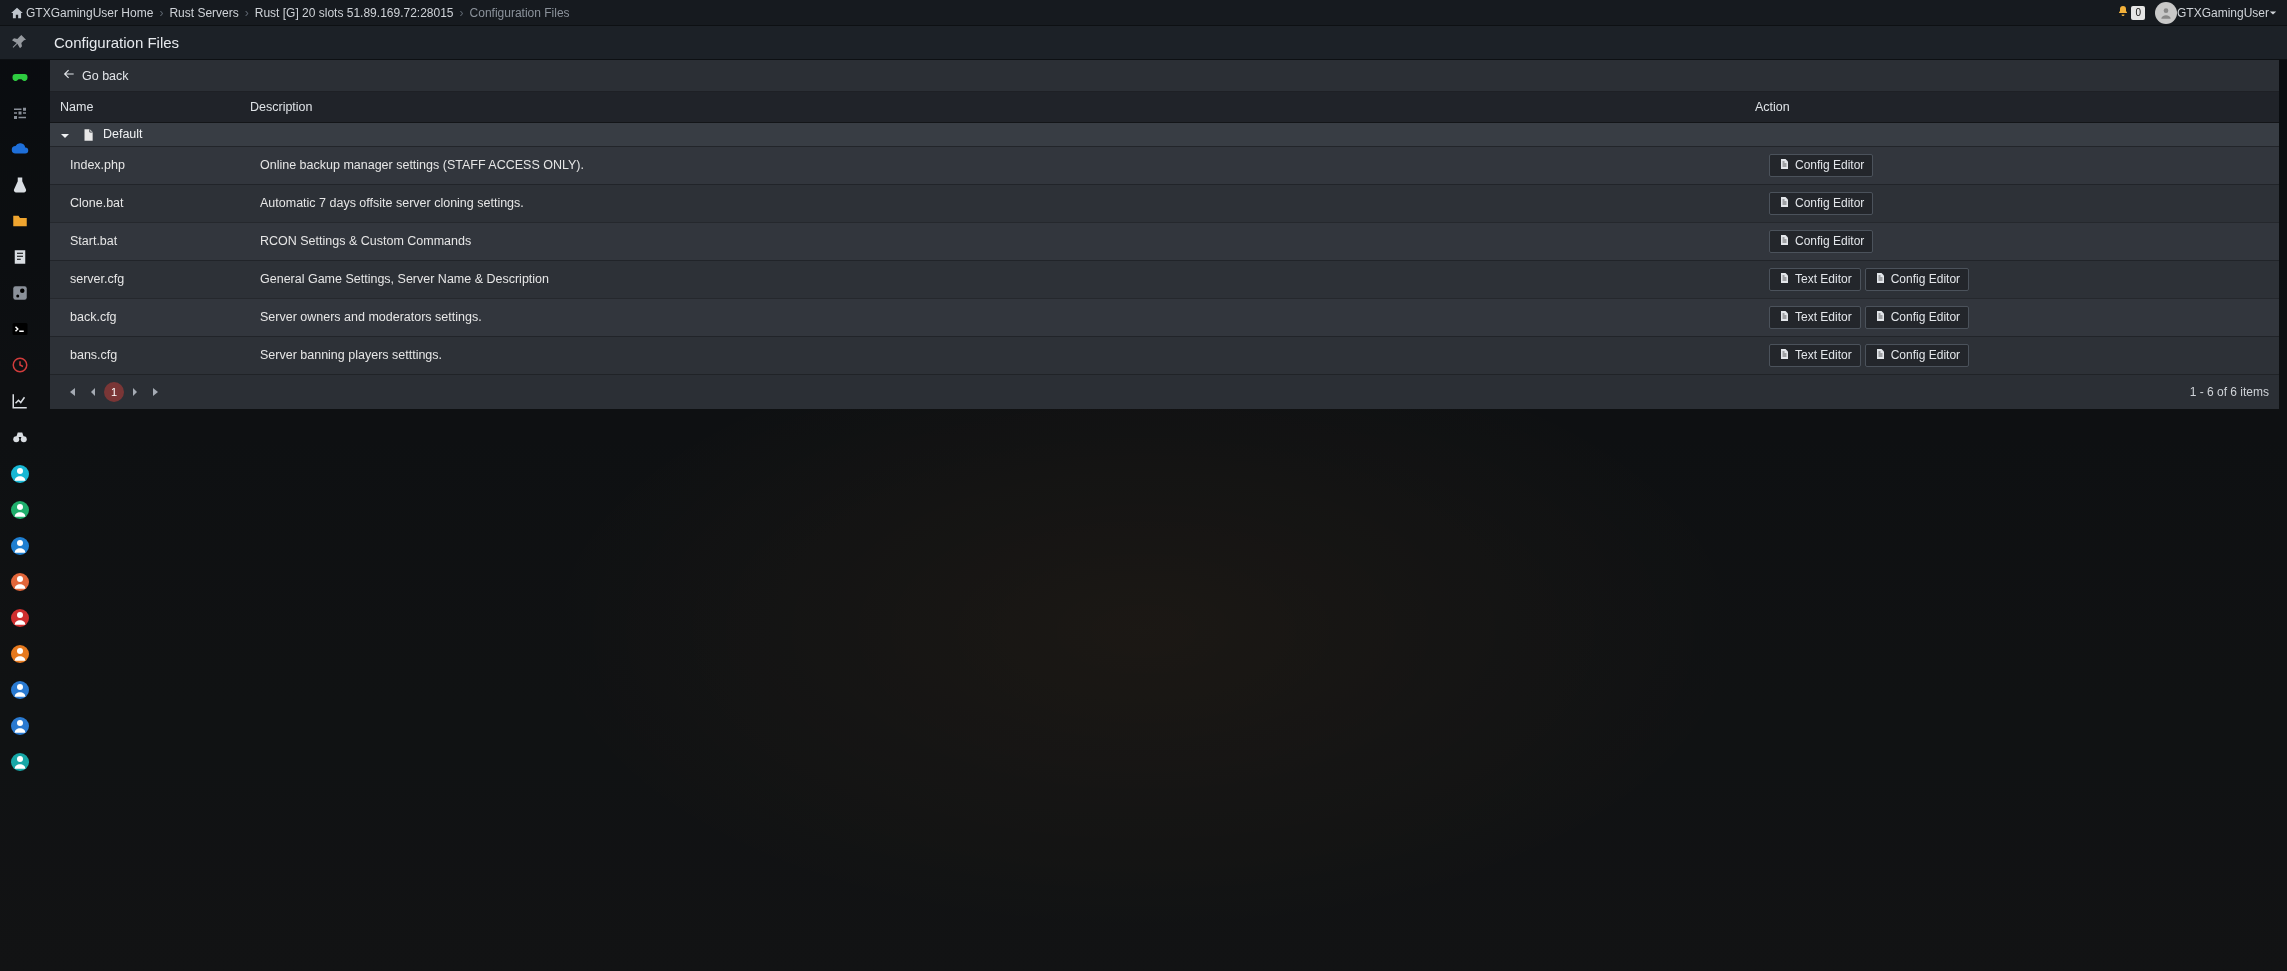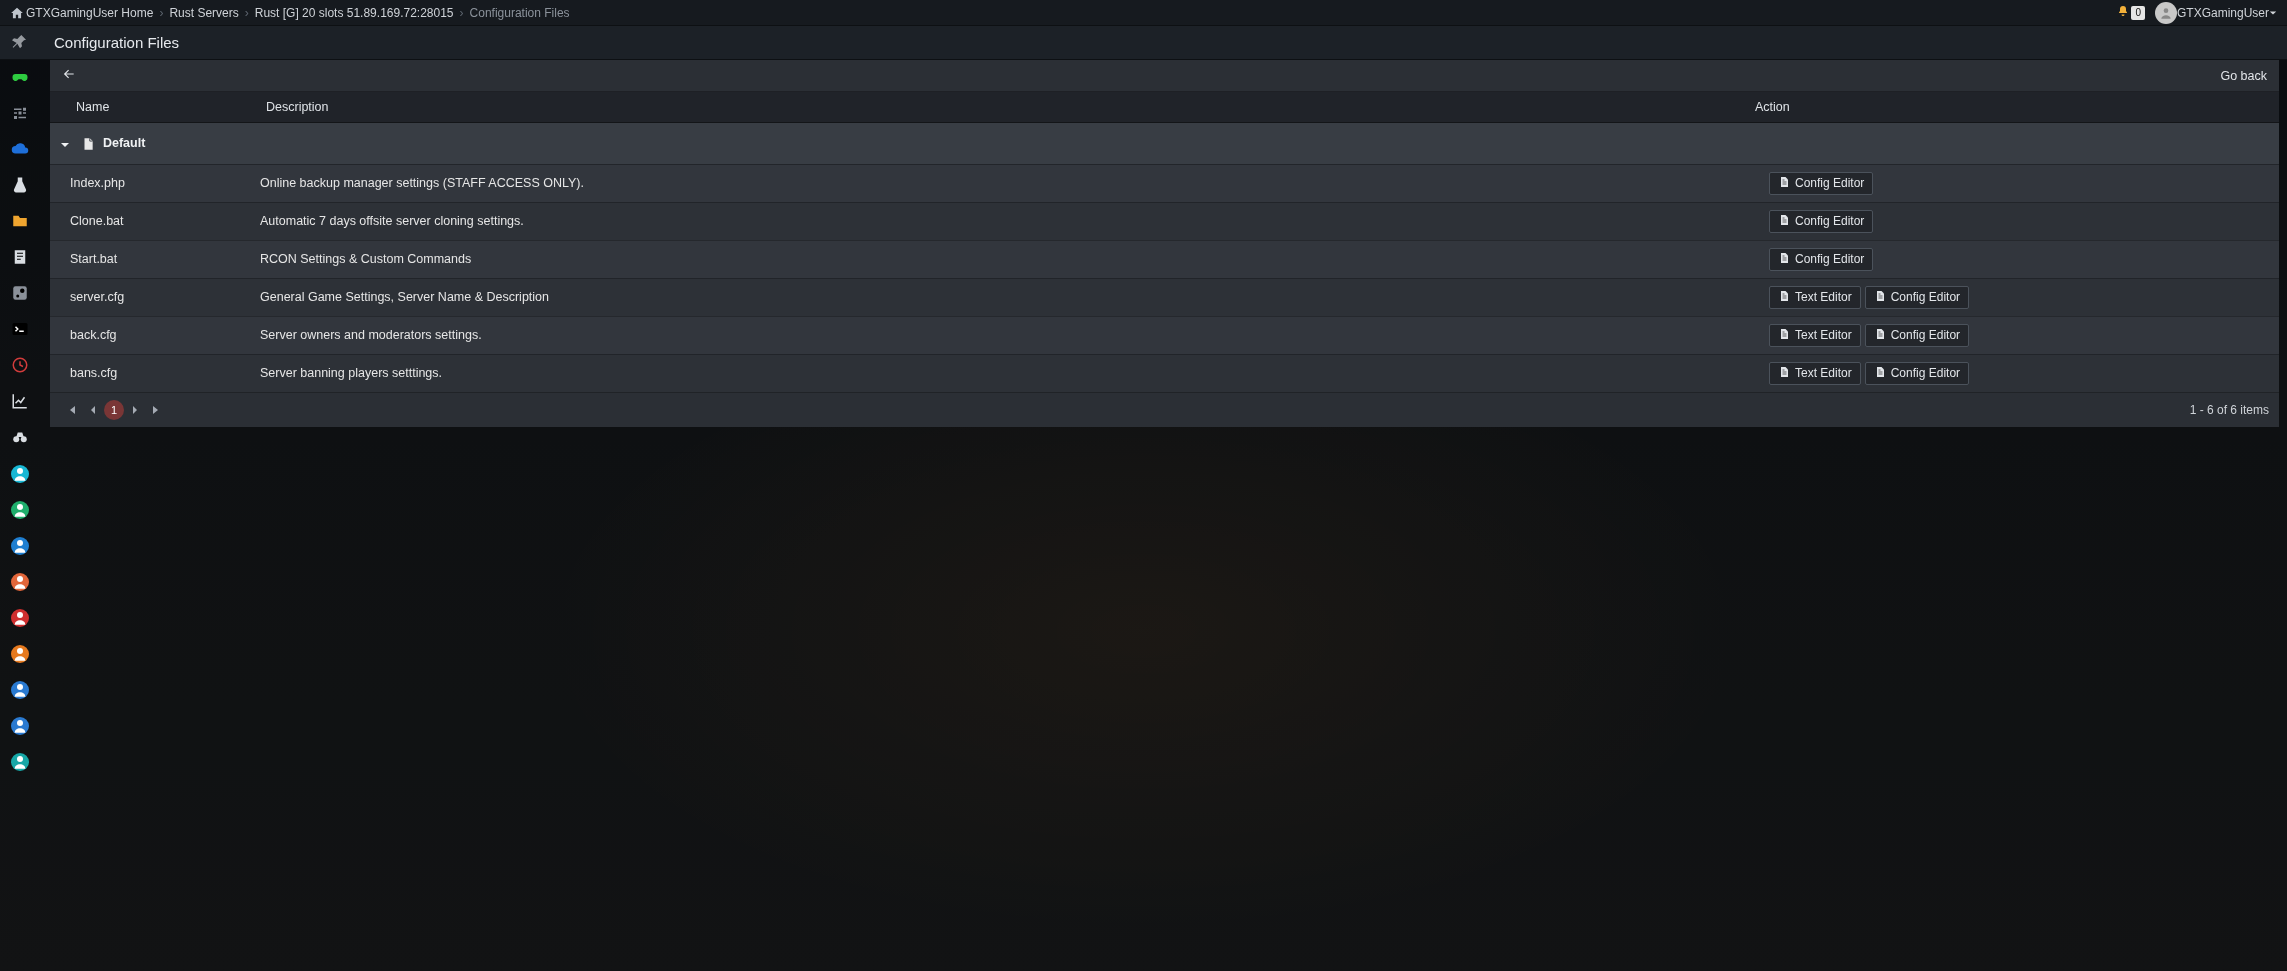--- a/index.html
+++ b/index.html
@@ -119,44 +119,43 @@
   z-index: 2;
 }
 .go-back {
   display: flex; align-items: center; gap: 6px;
   background: #2b2f35;
   color: #e2e5e9;
   height: 32px;
   padding: 0 12px;
   border-bottom: 1px solid rgba(0,0,0,.3);
   cursor: pointer;
-  justify-content: space-between;
 }
 .go-back svg { width: 14px; height: 14px; }
 
 table.cfg {
   width: 100%;
   border-collapse: collapse;
   background: #2b2f35;
 }
 table.cfg th {
   text-align: left;
   font-weight: 400;
   font-size: 12.5px;
   color: #dfe3e7;
   background: #202329;
-  padding: 8px 26px;
+  padding: 8px 10px;
   border-bottom: 1px solid rgba(0,0,0,.4);
 }
 table.cfg th.action-th { padding-left: 6px; }
 
 .group-row td {
   background: #383d44;
-  padding: 13px 10px;
-  font-weight: 700;
+  padding: 4px 10px;
+  font-weight: 400;
   color: #f0f2f4;
   border-bottom: 1px solid rgba(0,0,0,.3);
 }
 .group-row .chev { width: 10px; height: 10px; display: inline-block; vertical-align: middle; margin-right: 4px; }
 .group-row .folder-icon { width: 14px; height: 14px; display: inline-block; vertical-align: middle; margin: 0 4px; color: #e8e8e8; }
 
 tbody.rows tr:nth-child(odd) td { background: #32363d; }
 tbody.rows tr:nth-child(even) td { background: #2d3137; }
 tbody.rows td {
   padding: 7px 20px;

